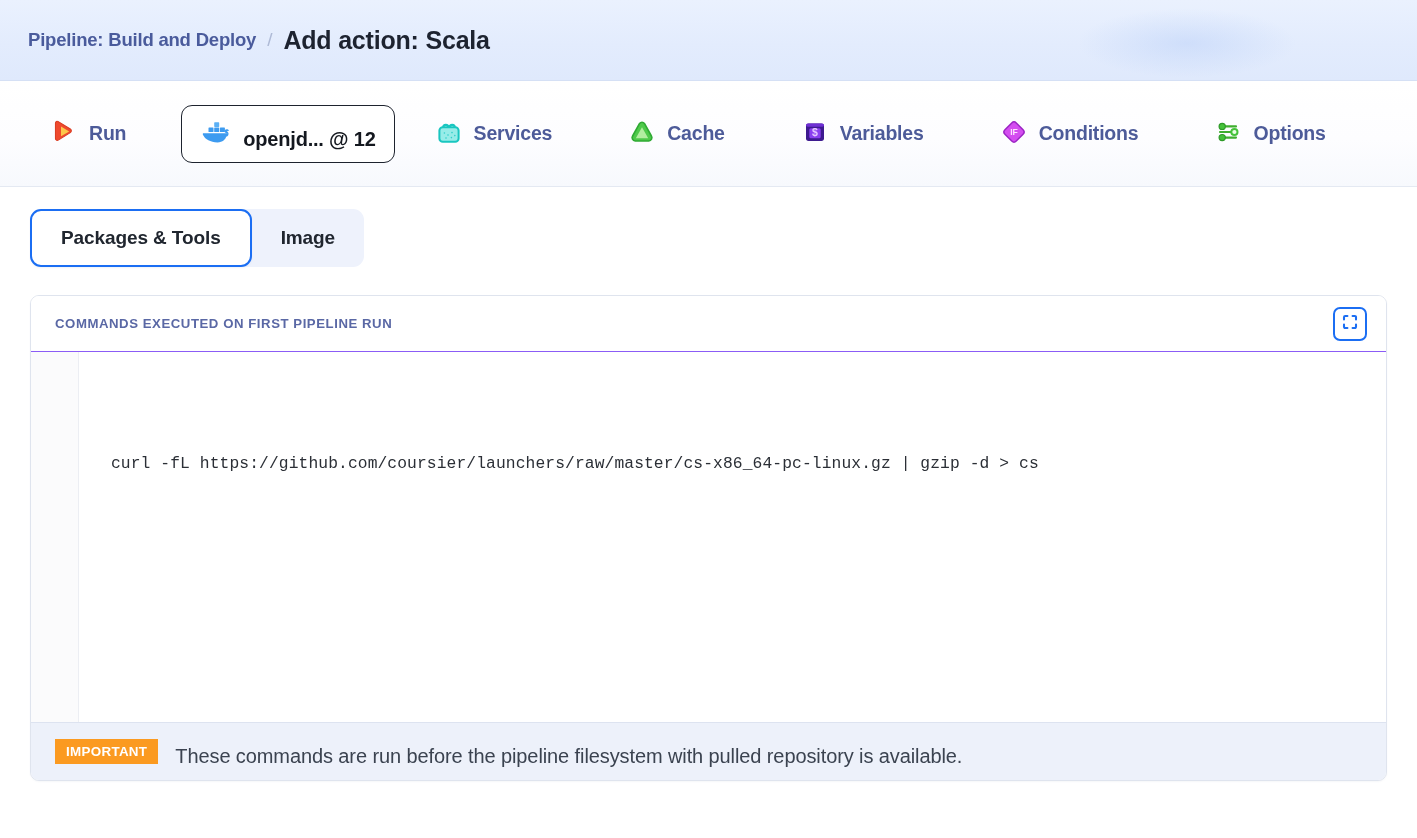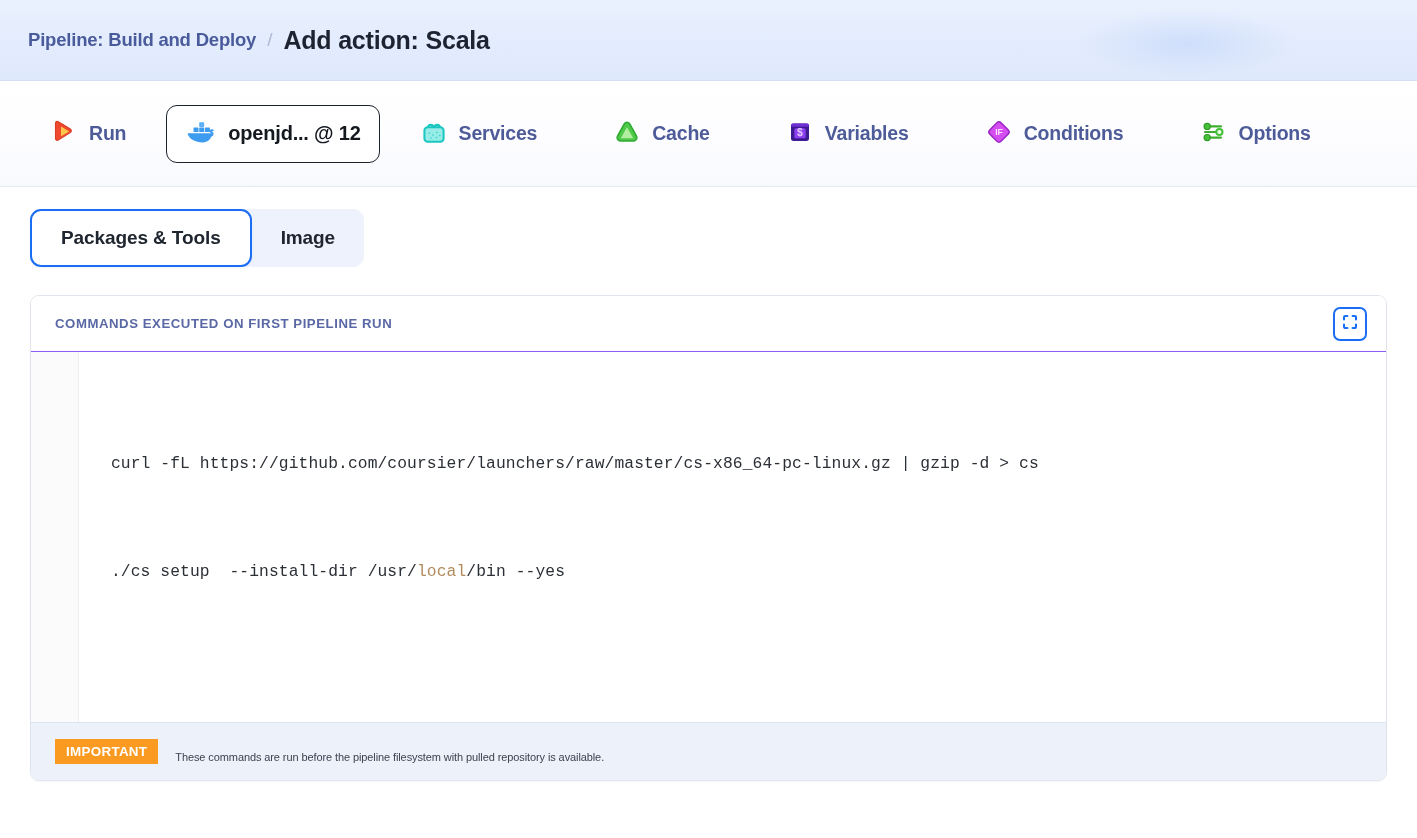--- a/index.html
+++ b/index.html
@@ -73,21 +73,22 @@
     font-size: 19.5px;
     font-weight: 700;
     color: #4d5b99;
     letter-spacing: -.2px;
   }
   .tb-item.active {
     border: 1.6px solid #1d232e;
     border-radius: 11px;
     background: #ffffff;
     padding: 11px 18px;
-    margin: 0 16px 0 16px;
+    margin: 0 16px 0 31px;
+    align-items: flex-end;
   }
   .tb-item.active .tb-label { color: #14181f; font-weight: 700; font-size: 20px; }
   .tb-gap { width: 28px; }
 
   .ico { display: block; flex: 0 0 auto; }
 
   
   .subtabs-wrap {
     padding: 22px 30px 0 30px;
   }
@@ -194,21 +195,21 @@
     background: #fb9a20;
     color: #ffffff;
     font-size: 13.4px;
     font-weight: 700;
     letter-spacing: .3px;
     padding: 6px 11px 6px 11px;
     border-radius: 0;
     line-height: 1;
   }
   .foot-text {
-    font-size: 11px;
+    font-size: 20px;
     color: #3b4350;
     letter-spacing: -.1px;
     margin-top: 10px;
   }
 </style>
 </head>
 <body>
 
 <div class="header">
   <span class="crumb-link">Pipeline: Build and Deploy</span>
@@ -336,21 +337,20 @@
           </g>
         </svg>
       </span>
     </div>
   </div>
 
   <div class="code-area">
     <div class="gutter"></div>
     <div class="code-lines">
       <div id="code-line-0">curl -fL https://github.com/coursier/launchers/raw/master/cs-x86_64-pc-linux.gz | gzip -d &gt; cs</div>
-      <div id="code-line-2">./cs setup  --install-dir /usr/<span class="tok-path" style="color:#b08a5a">local</span>/bin --yes</div>
       
     </div>
   </div>
 
   <div class="card-foot">
     <span class="badge">IMPORTANT</span>
     <span class="foot-text">These commands are run before the pipeline filesystem with pulled repository is available.</span>
   </div>
 
 </div>

